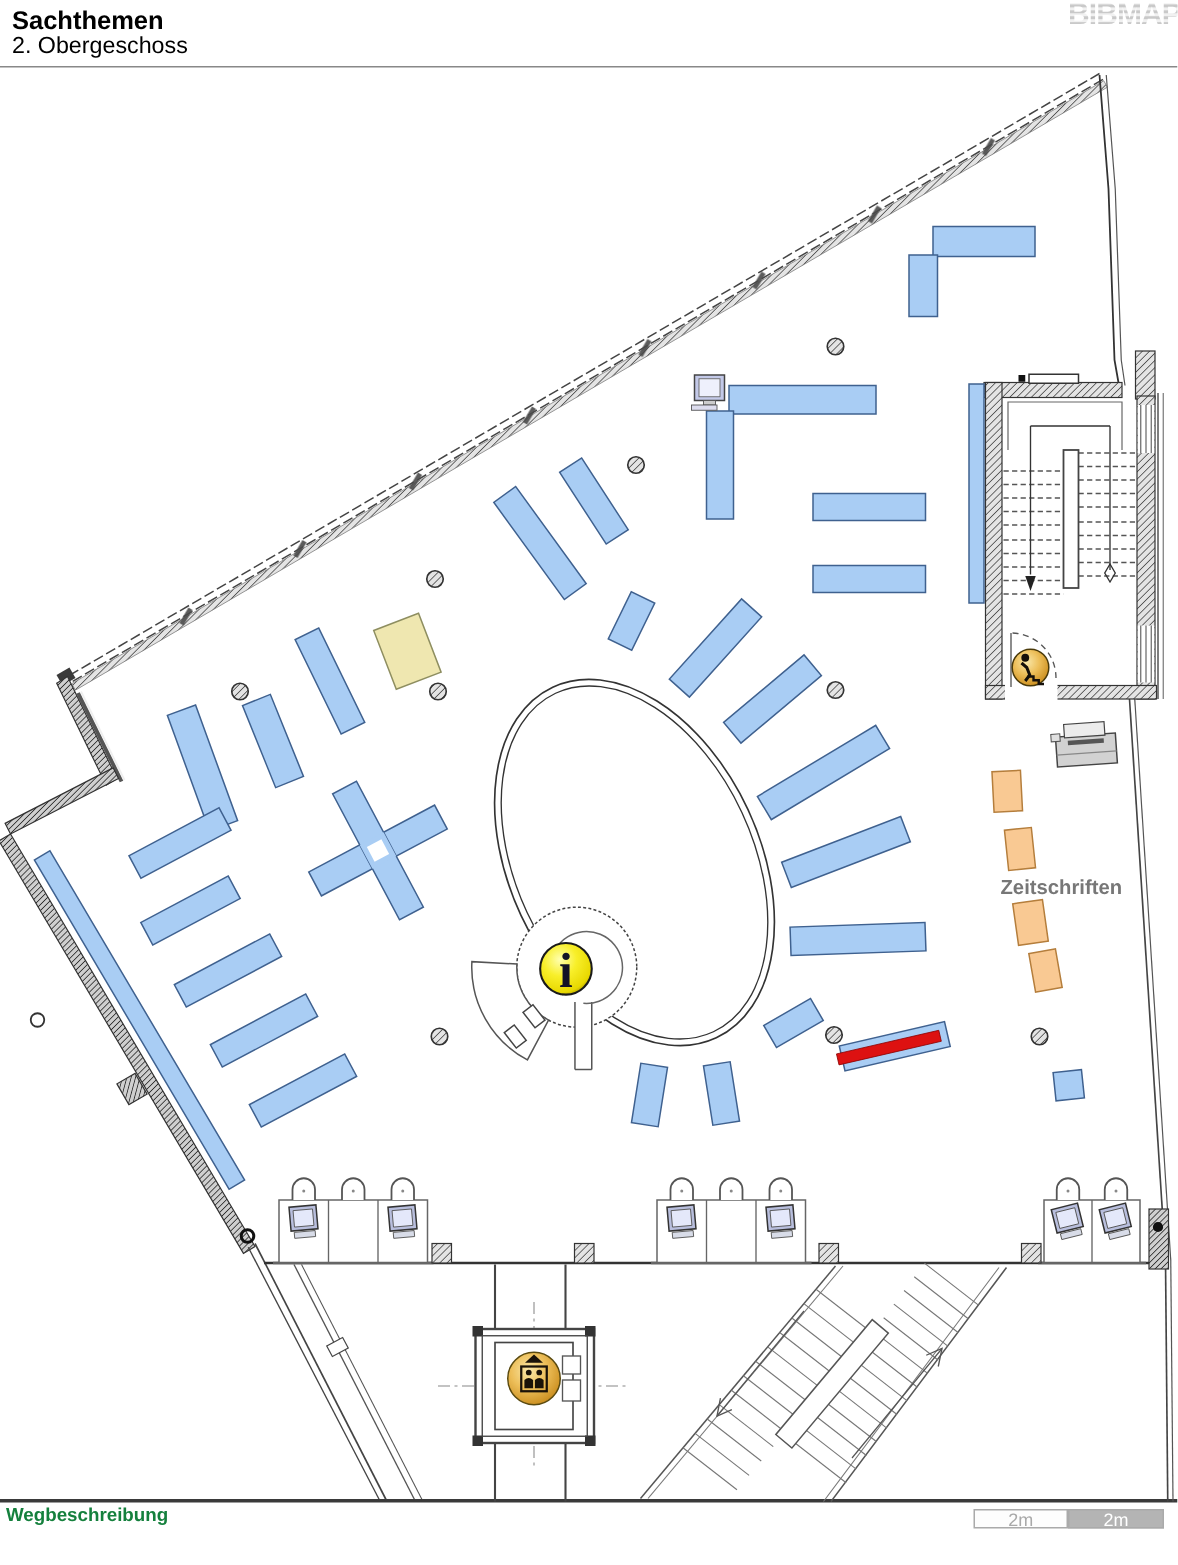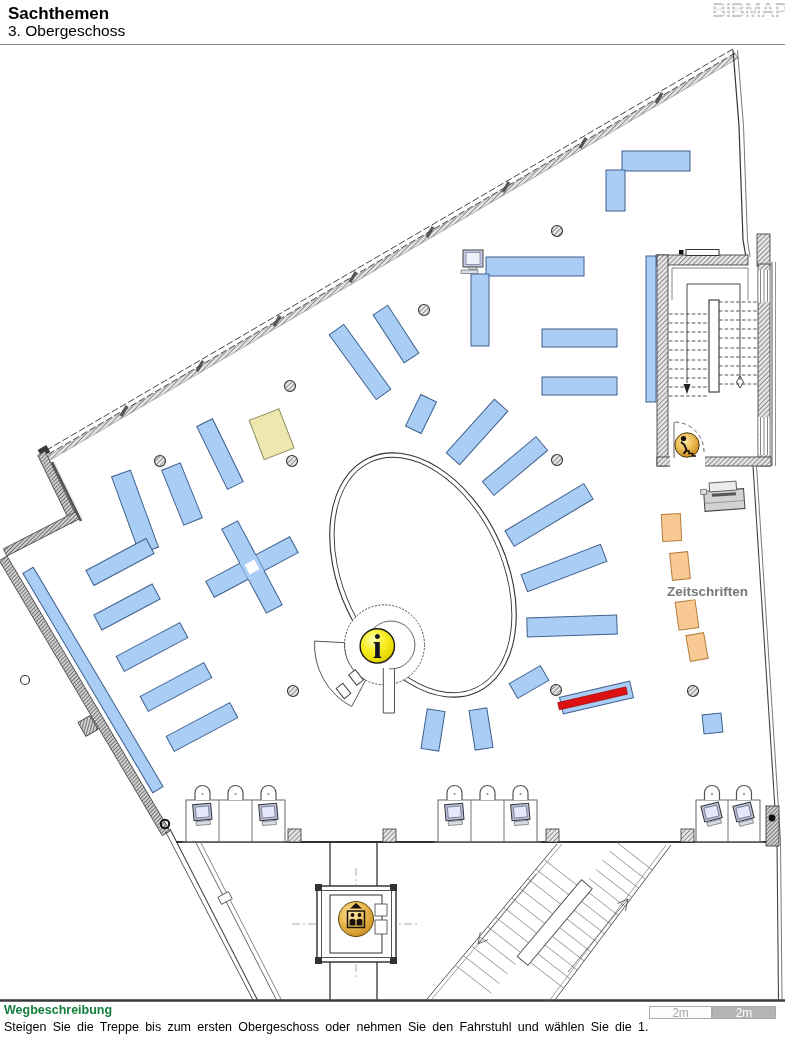--- a/index.html
+++ b/index.html
@@ -5,21 +5,21 @@
 html,body{margin:0;padding:0;background:#fff;width:785px;height:1043px;overflow:hidden;
 font-family:"Liberation Sans", sans-serif;}
 .wrap{position:relative;width:785px;height:1043px;}
 </style>
 </head>
 <body>
 <div class="wrap">
 
 <div style="position:absolute;left:8px;top:4px;font-size:17px;font-weight:bold;color:#000;">Sachthemen</div>
 
-<div style="position:absolute;left:8px;top:22px;font-size:15.5px;color:#000;">3. Obergeschoss</div>
+<div style="position:absolute;left:8px;top:22px;font-size:15.5px;color:#000;">2. Obergeschoss</div>
 
 <div style="position:absolute;left:689px;top:-1px;font-size:20px;font-weight:bold;letter-spacing:-0.6px;
 background:repeating-linear-gradient(#c9c9c9 0px,#c9c9c9 2px,#f1f1f1 2px,#f1f1f1 4px);
 -webkit-background-clip:text;background-clip:text;color:transparent;margin-left:23px;">BIBMAP</div>
 
 <div style="position:absolute;left:0;top:44px;width:785px;height:1px;background:#888;"></div>
 <svg width="785" height="1043" viewBox="0 0 785 1043" xmlns="http://www.w3.org/2000/svg" style="position:absolute;left:0;top:0">
 <defs>
 <pattern id="hz" width="3.4" height="3.4" patternUnits="userSpaceOnUse" patternTransform="rotate(45)">
  <rect width="3.4" height="3.4" fill="#e4e4e4"></rect>
@@ -464,18 +464,17 @@
       </g>
 
 <g>
         <circle cx="377.3" cy="645.9" r="17.2" fill="url(#info)" stroke="#1a1a1a" stroke-width="1.4"></circle>
         <text x="377.3" y="658.3" font-family="Liberation Serif, serif" font-size="33" font-weight="bold" fill="#131326" text-anchor="middle">i</text>
       </g>
 </svg>
 
 <div style="position:absolute;left:4px;top:1003px;font-size:12.5px;font-weight:bold;color:#15803d;">Wegbeschreibung</div>
 
-<div style="position:absolute;left:4px;top:1020px;font-size:12.5px;color:#000;word-spacing:2.8px;">Steigen Sie die Treppe bis zum ersten Obergeschoss oder nehmen Sie den Fahrstuhl und wählen Sie die 1.</div>
 
 <div style="position:absolute;left:649px;top:1006px;width:63px;height:13px;background:#fdfdfd;border:1px solid #aaa;box-sizing:border-box;text-align:center;font-size:12px;color:#a9a9a9;line-height:12px;">2m</div>
 
 <div style="position:absolute;left:712px;top:1006px;width:64px;height:13px;background:#b4b4b4;border:1px solid #aaa;box-sizing:border-box;text-align:center;font-size:12px;color:#fff;line-height:12px;">2m</div>
 </div>
 
 </body></html>

